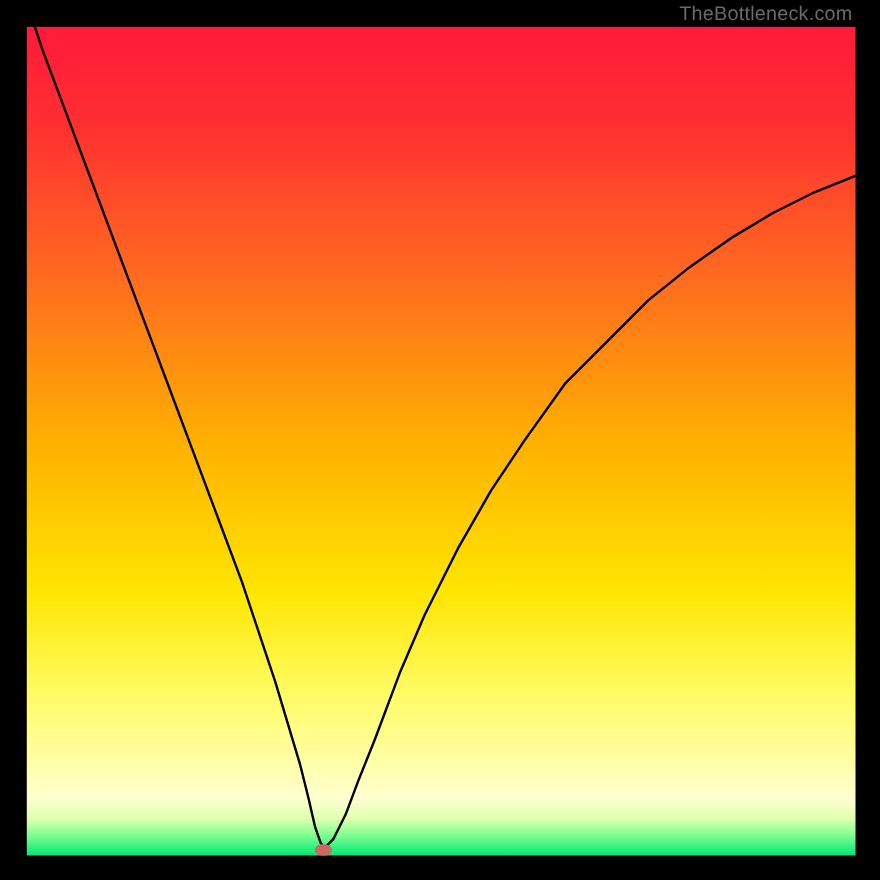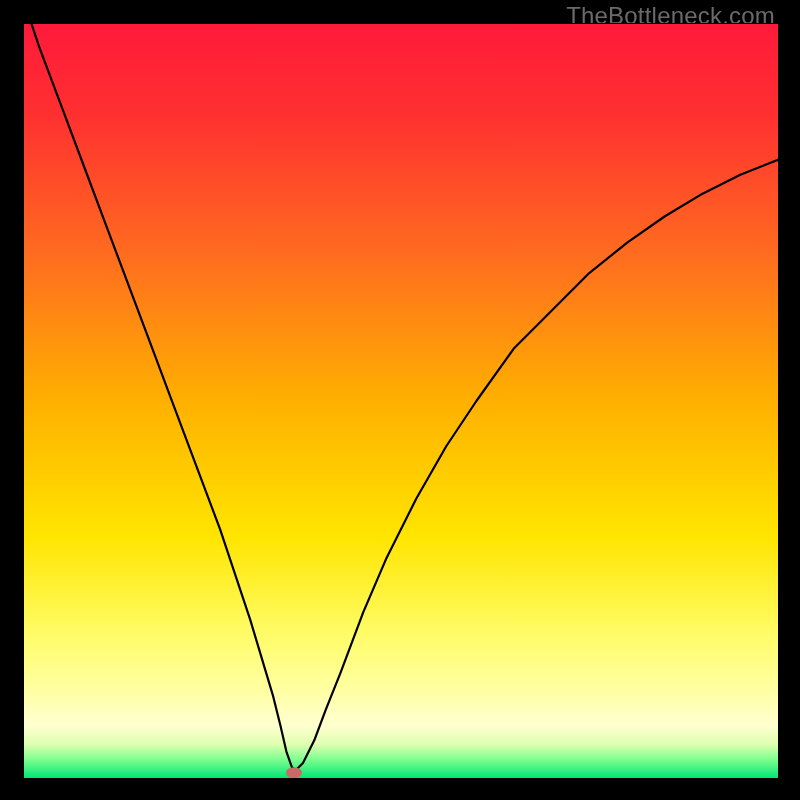--- a/index.html
+++ b/index.html
@@ -17,21 +17,21 @@
     top: 23px;
     width: 754px;
     height: 754px;
     border: 1px solid #000;
     overflow: hidden;
   }
   .watermark {
     position: absolute;
     top: 2px;
     right: 25px;
-    font-size: 24px;
+    font-size: 18px;
     color: #6a6a6a;
     font-family: Arial, sans-serif;
     letter-spacing: 0.2px;
   }
   svg {
     position: absolute;
     left: 0;
     top: 0;
     width: 754px;
     height: 754px;

